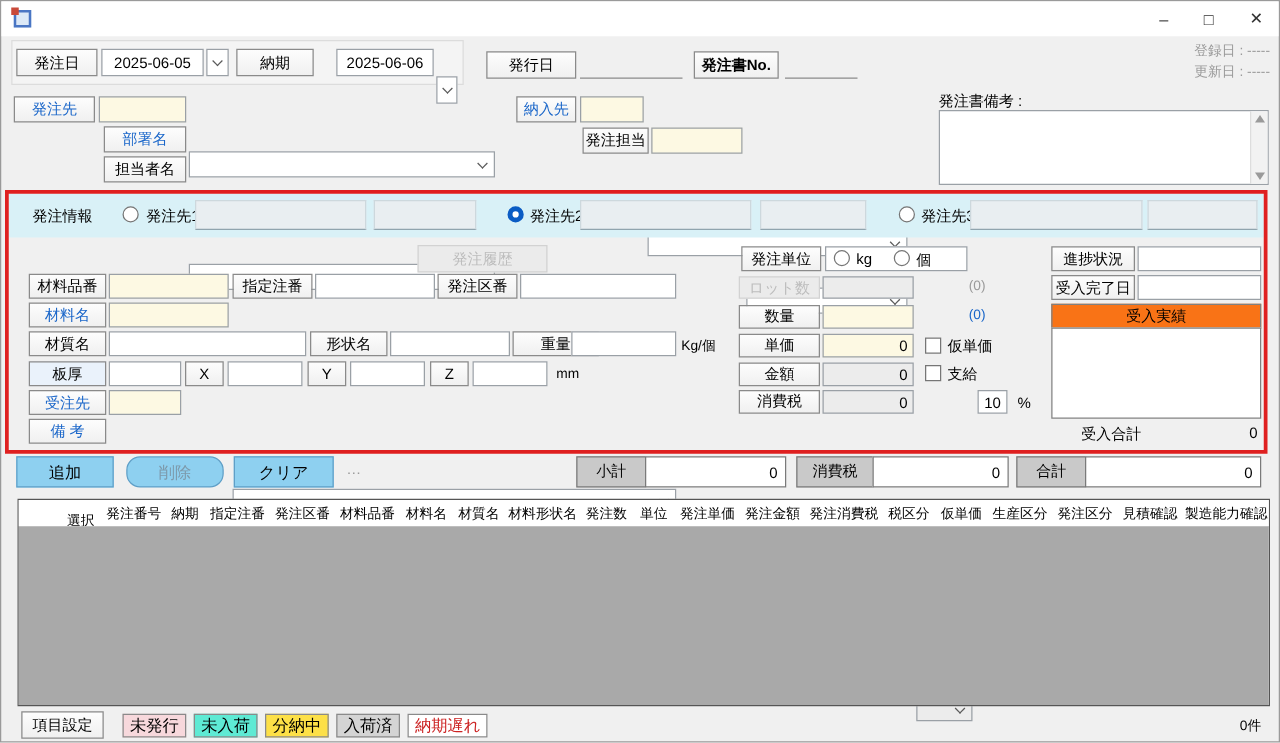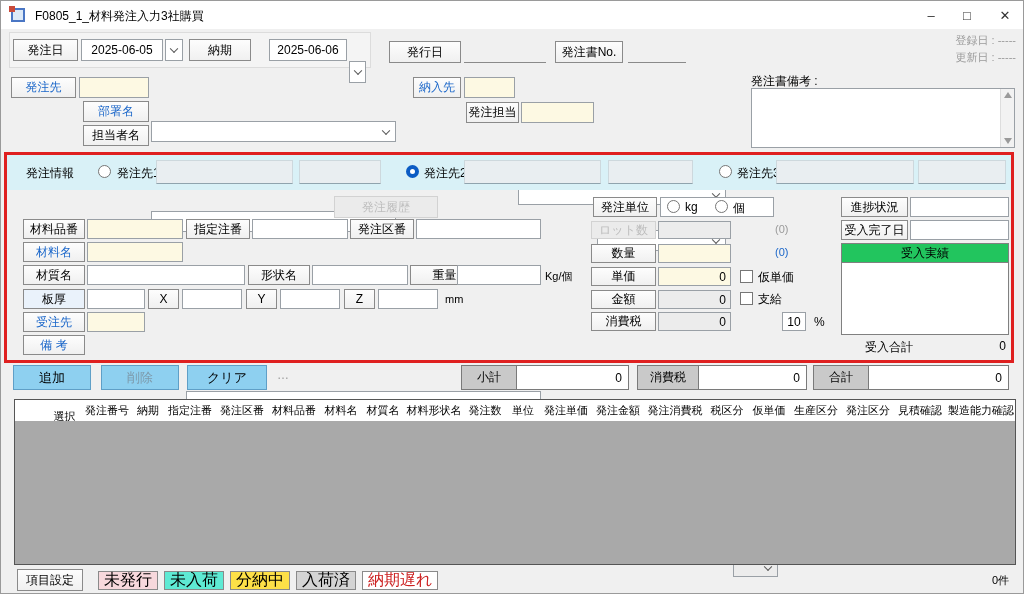--- a/index.html
+++ b/index.html
@@ -44,55 +44,54 @@
   .unitbox{border:1px solid #9aa0a6;background:#fff;}
   .act{border:1px solid #5f9fc7;background:#8ed0f0;display:flex;align-items:center;justify-content:center;font-size:13px;}
   .act.disabled{color:#7d99aa;}
   .tot-l{background:#c9c9c9;border:1px solid #7a7a7a;display:flex;align-items:center;justify-content:center;}
   .tot-v{background:#fff;border:1px solid #7a7a7a;display:flex;align-items:center;justify-content:flex-end;padding:0 6px;}
   .grid{border:1px solid #555;background:#fff;}
   .grid-head{position:absolute;left:0;top:0;right:0;height:21px;background:#fff;display:flex;align-items:center;overflow:hidden;}
   .gh{font-size:11px;display:flex;align-items:center;justify-content:center;flex:0 0 auto;white-space:nowrap;overflow:hidden;}
   .grid-body{position:absolute;left:0;top:21px;right:0;bottom:0;background:#a9a9a9;}
   .legend-wrap{display:flex;gap:6px;}
-  .legend-item{height:19px;border:1px solid #8a8a8a;display:flex;align-items:center;justify-content:center;padding:0 5px;font-size:16px;}
+  .legend-item{height:19px;border:1px solid #8a8a8a;display:flex;align-items:center;justify-content:center;padding:0 5px;font-size:13px;}
   .memo{background:#fff;border:1px solid #9aa0a6;}
   .memo-sb{position:absolute;right:0;top:0;bottom:0;width:14px;background:#f2f2f2;border-left:1px solid #ddd;display:flex;flex-direction:column;justify-content:space-between;align-items:center;padding:3px 0;}
   .tri-up{width:0;height:0;border-left:4px solid transparent;border-right:4px solid transparent;border-bottom:6px solid #9a9a9a;}
   .tri-down{width:0;height:0;border-left:4px solid transparent;border-right:4px solid transparent;border-top:6px solid #9a9a9a;}
   .sm{font-size:11px;}
 </style>
 </head>
 <body>
 
 <div id="app">
 
   <div class="titlebar">
     <div class="app-icon"></div>
-    <div class="title-text">F0805_1_材料発注入力3社購買</div>
     <div class="winbtn" style="left:912px;">–</div>
     <div class="winbtn" style="left:948px;">□</div>
     <div class="winbtn" style="left:984px;width:40px;">✕</div>
   </div>
 
   <div class="abs groupbox" style="left:8px;top:31px;width:362px;height:36px;"></div>
   <div class="abs btn" style="left:12px;top:38px;width:65px;height:22px;">発注日</div>
   <div class="abs fld center" style="left:80px;top:38px;width:82px;height:22px;">2025-06-05</div>
   <div class="abs combo" style="left:164px;top:38px;width:18px;height:22px;">
       <span class="chev" style="right:5px;"></span>
     </div>
   <div class="abs btn" style="left:188px;top:38px;width:62px;height:22px;">納期</div>
   <div class="abs fld center" style="left:268px;top:38px;width:78px;height:22px;">2025-06-06</div>
   <div class="abs combo" style="left:348px;top:38px;width:17px;height:22px;">
       <span class="chev" style="right:4px;"></span>
     </div>
 
   <div class="abs btn" style="left:388px;top:40px;width:72px;height:22px;">発行日</div>
   <div class="abs fld underline" style="left:463px;top:40px;width:82px;height:22px;"></div>
-  <div class="abs btn" style="left:554px;top:40px;width:68px;height:22px;">発注書No.</div>
+  <div class="abs btn" style="left:554px;top:40px;width:68px;height:22px;font-weight:bold;">発注書No.</div>
   <div class="abs fld underline" style="left:627px;top:40px;width:58px;height:22px;"></div>
 
   <div class="abs muted sm" style="left:905px;top:32px;width:110px;text-align:right;">
     <span>登録日 :</span>
     <span>-----</span>
   </div>
   <div class="abs muted sm" style="left:905px;top:49px;width:110px;text-align:right;">
     <span>更新日 :</span>
     <span>-----</span>
   </div>
@@ -225,29 +224,29 @@
   <div class="abs combo gray" style="left:732px;top:311px;width:45px;height:19px;">
       <span class="chev"></span>
     </div>
   <div class="abs fld center" style="left:781px;top:311px;width:24px;height:19px;">10</div>
   <div class="abs lbl" style="left:813px;top:314px;">%</div>
 
   <div class="abs btn" style="left:840px;top:196px;width:67px;height:20px;text-align:center;">進捗状況</div>
   <div class="abs fld" style="left:909px;top:196px;width:99px;height:20px;"></div>
   <div class="abs btn" style="left:840px;top:219px;width:67px;height:20px;">受入完了日</div>
   <div class="abs fld" style="left:909px;top:219px;width:99px;height:20px;"></div>
-  <div class="abs" style="left:840px;top:242px;width:168px;height:20px;background:#22c55e;border:1px solid #808080;display:flex;align-items:center;justify-content:center;">受入実績</div>
+  <div class="abs" style="left:840px;top:242px;width:168px;height:20px;background:#f97316;border:1px solid #808080;display:flex;align-items:center;justify-content:center;">受入実績</div>
   <div class="abs" style="left:840px;top:261px;width:168px;height:73px;background:#fff;border:1px solid #808080;"></div>
   <div class="abs lbl" style="left:864px;top:338px;">受入合計</div>
   <div class="abs" style="left:930px;top:338px;width:75px;text-align:right;">0</div>
 
   <div class="abs redbox" style="left:3px;top:151px;width:1010px;height:211px;"></div>
 
   <div class="abs act" style="left:12px;top:364px;width:78px;height:25px;">追加</div>
-  <div class="abs act disabled" style="left:100px;top:364px;width:78px;height:25px;">削除</div>
+  <div class="abs act disabled" style="left:100px;top:364px;width:78px;height:25px;border-radius:11px;">削除</div>
   <div class="abs act" style="left:186px;top:364px;width:80px;height:25px;">クリア</div>
   <div class="abs muted" style="left:276px;top:367px;">…</div>
 
   <div class="abs tot-l" style="left:460px;top:364px;width:56px;height:25px;">小計</div>
   <div class="abs tot-v" style="left:515px;top:364px;width:113px;height:25px;">0</div>
   <div class="abs tot-l" style="left:636px;top:364px;width:62px;height:25px;">消費税</div>
   <div class="abs tot-v" style="left:697px;top:364px;width:109px;height:25px;">0</div>
   <div class="abs tot-l" style="left:812px;top:364px;width:56px;height:25px;">合計</div>
   <div class="abs tot-v" style="left:867px;top:364px;width:141px;height:25px;">0</div>
 

